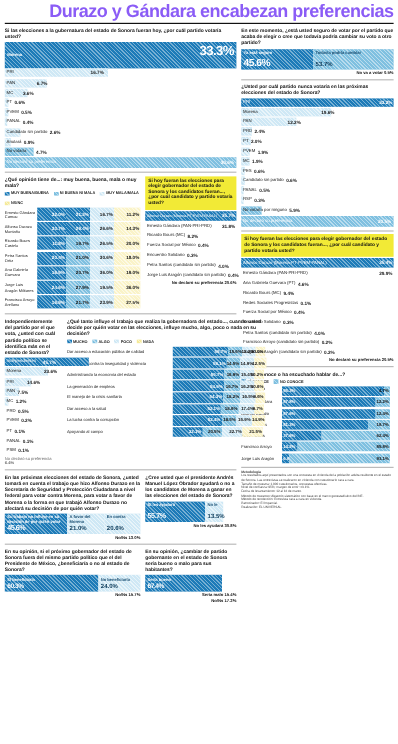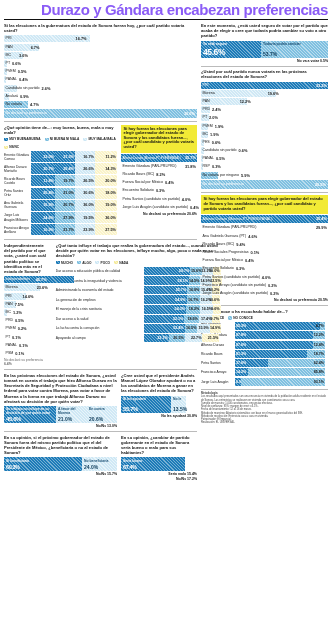--- a/index.html
+++ b/index.html
@@ -119,20 +119,25 @@
 
   <div class="hed">Durazo y Gándara encabezan preferencias</div>
   <div class="hed-rule"></div>
 
   <div class="cols" style="align-items:flex-start;">
 
     <div class="col" style="width:193px;">
 
       <div class="q">Si las elecciones a la gubernatura del estado de Sonora fueran hoy, ¿por cuál partido votaría usted?</div>
 
+      <div class="topbar">
+        <div class="bfill hatch-d" style="width:100%;"></div>
+        <div class="tlab">Morena</div>
+        <div class="tval">33.3%</div>
+      </div>
 
       <div>
         <div class="brow">
             <div class="bfill hatch-l" style="width:86px;"></div>
             <span class="blab">PRI</span>
             <span class="bval" style="margin-left:64px;">16.7%</span>
           </div>
         <div class="brow">
             <div class="bfill hatch-l" style="width:35px;"></div>
             <span class="blab">PAN</span>

